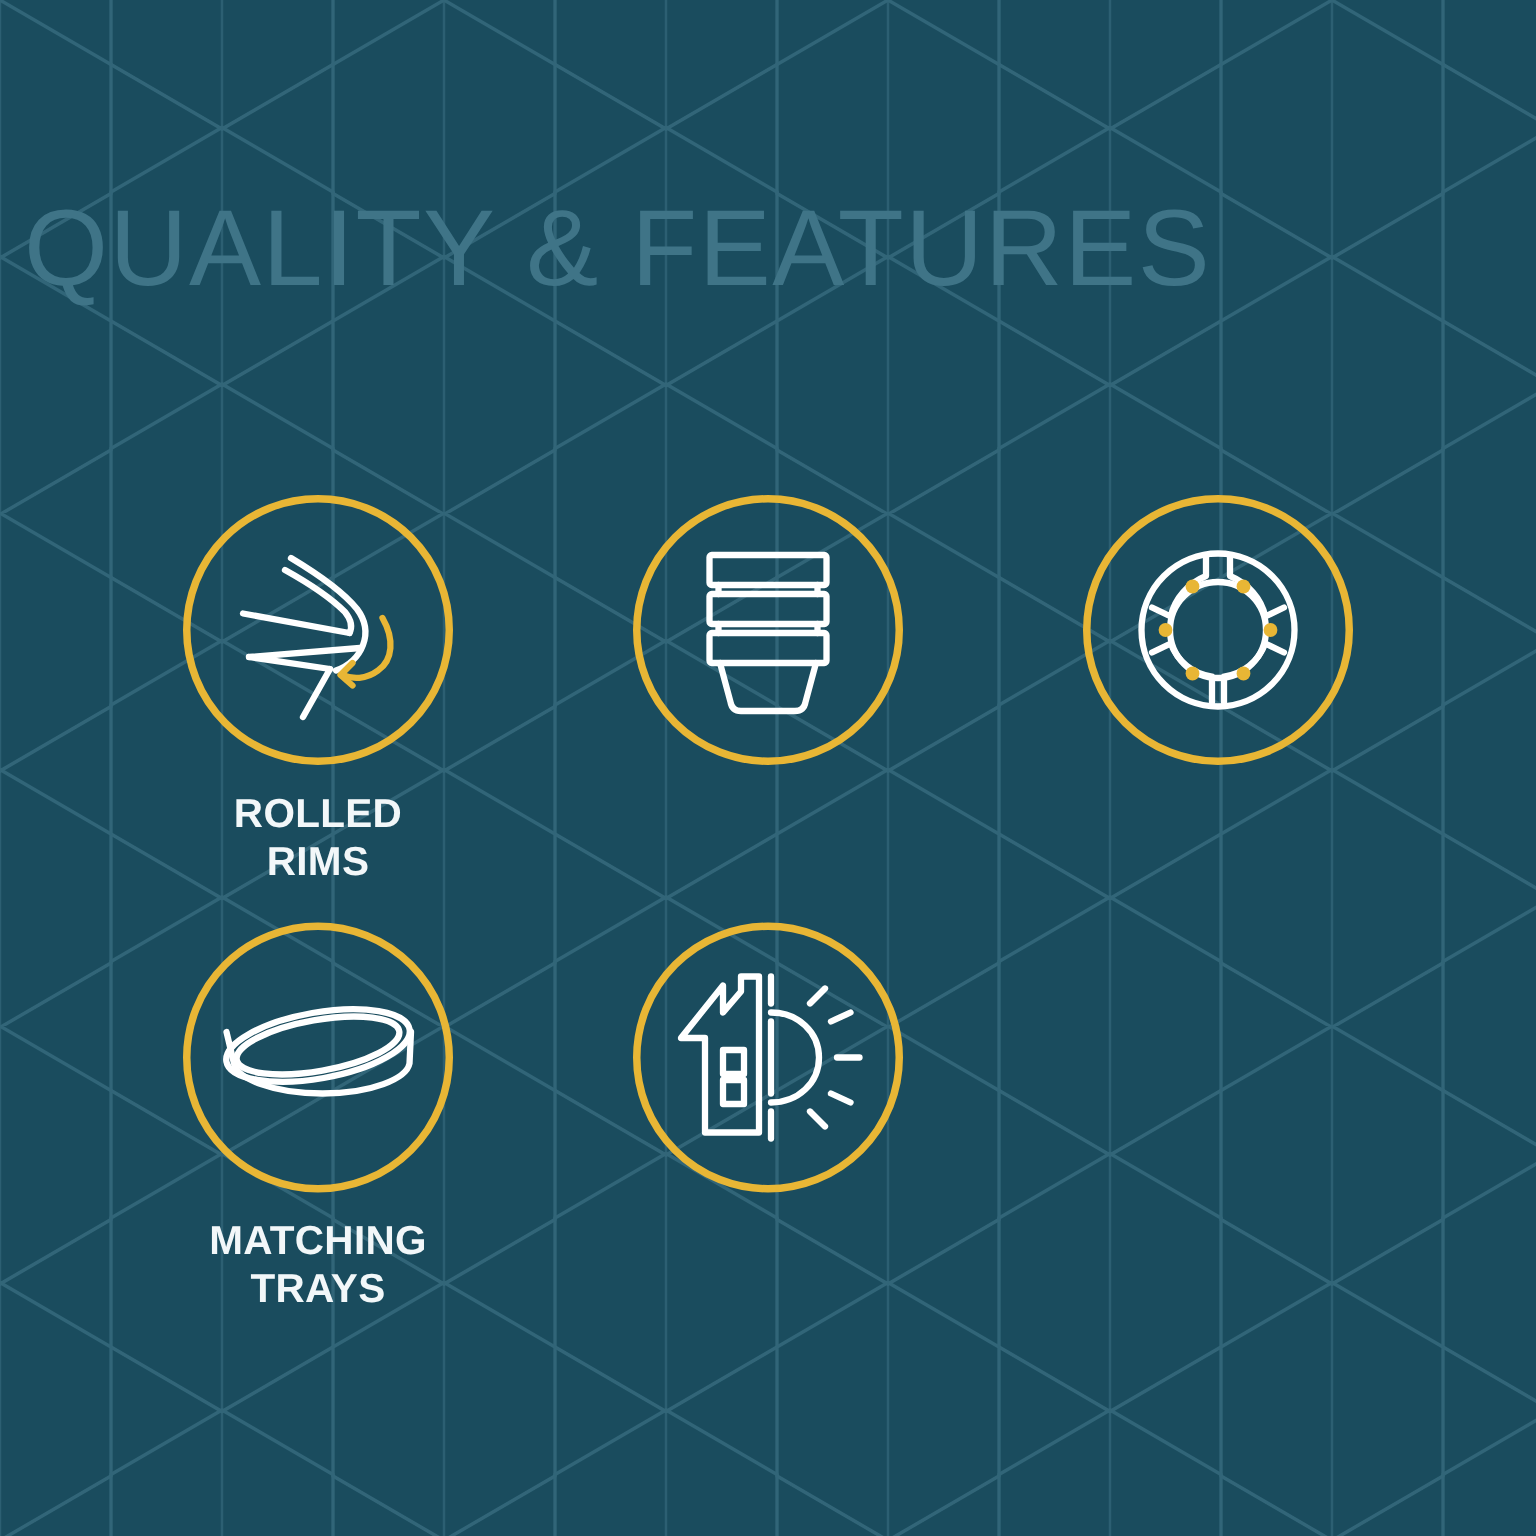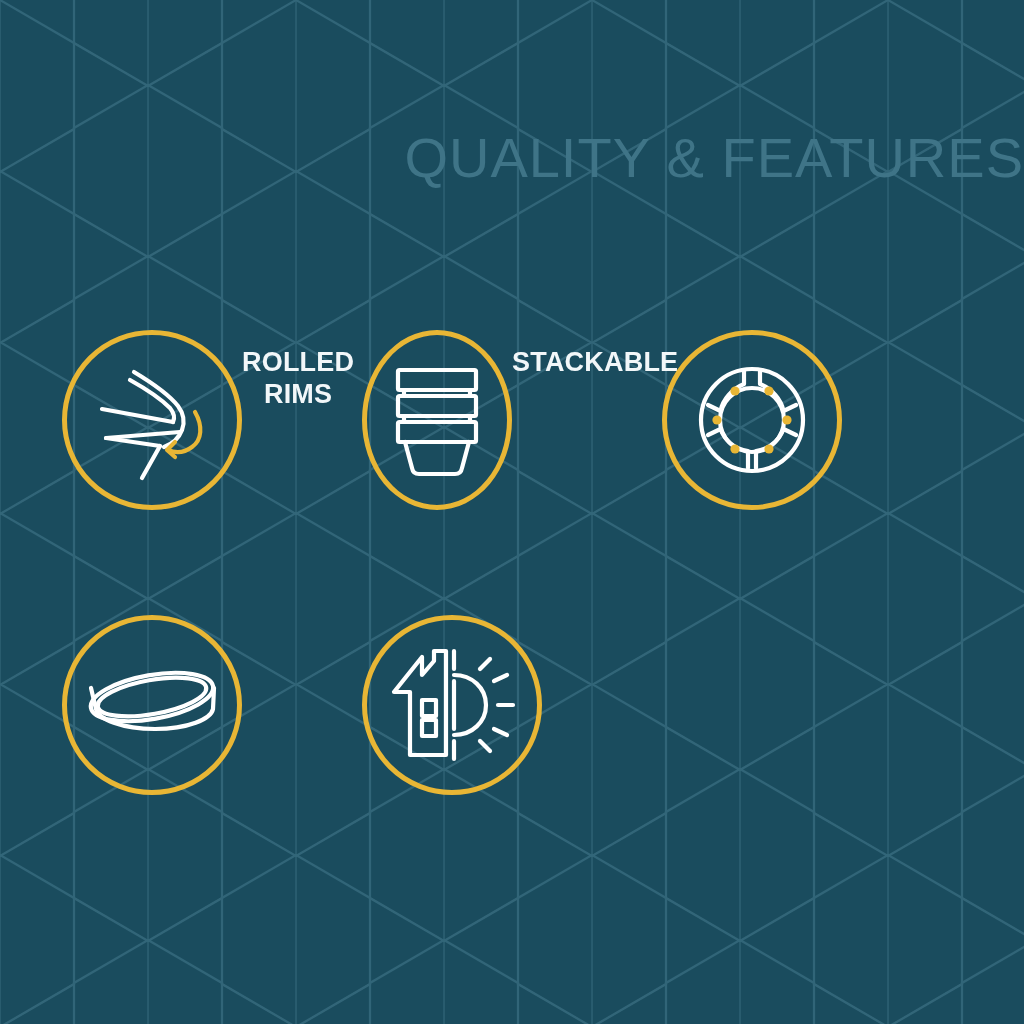--- a/index.html
+++ b/index.html
@@ -20,42 +20,42 @@
     inset: 0;
     width: 1024px;
     height: 1024px;
     pointer-events: none;
   }
   #title {
     position: absolute;
     left: 16px;
     right: 0;
     top: 130px;
-    text-align: right;
+    text-align: left;
     font-family: "Liberation Sans", sans-serif;
-    font-size: 56px;
+    font-size: 72px;
     font-weight: 300;
     letter-spacing: 1px;
     color: #3f7487;
     line-height: 1;
     white-space: nowrap;
   }
   #grid {
     position: absolute;
     left: 62px;
     top: 330px;
     width: 900px;
     display: grid;
     grid-template-columns: repeat(3, 300px);
     grid-template-rows: 285px 285px;
   }
   .cell {
     display: flex;
-    flex-direction: row;
-    align-items: flex-start;
+    flex-direction: column;
+    align-items: center;
   }
   .badge {
     width: 180px;
     height: 180px;
     border-radius: 50%;
     border: 5px solid #e8b635;
     box-sizing: border-box;
     display: flex;
     align-items: center;
     justify-content: center;
@@ -151,21 +151,20 @@
             <rect x="31" y="46" width="78" height="20" rx="1.5"></rect>
             <rect x="31" y="72" width="78" height="20" rx="1.5"></rect>
             <path d="M37 40 L37 46"></path>
             <path d="M103 40 L103 46"></path>
             <path d="M37 66 L37 72"></path>
             <path d="M103 66 L103 72"></path>
             <path d="M38 92 L45 118 Q46 124 52 124 L88 124 Q94 124 95 118 L102 92"></path>
           </g>
         </svg>
       </div>
-      <div class="label">STACKABLE</div>
     </div>
 
     <div class="cell">
       <div class="badge">
         <svg width="140" height="140" viewBox="0 0 140 140">
           <g fill="none" stroke="#ffffff" stroke-width="4.2" stroke-linecap="round" stroke-linejoin="round">
             <circle cx="70" cy="70" r="51"></circle>
             <path d="M62 20.5 L62 34 C50 39 41 49 38.5 61 L26 55"></path>
             <path d="M78 20.5 L78 34 C90 39 99 49 101.5 61 L114 55"></path>
             <path d="M26 85 L38.5 79 C43 91 53 99 66 101 L66 118"></path>
@@ -187,20 +186,22 @@
     <div class="cell">
       <div class="badge">
         <svg width="140" height="140" viewBox="0 0 140 140">
           <g fill="none" stroke="#ffffff" stroke-width="4.2" stroke-linecap="round" stroke-linejoin="round">
             <ellipse cx="70" cy="62" rx="62" ry="22" transform="rotate(-10 70 62)"></ellipse>
             <ellipse cx="70" cy="62" rx="55" ry="17" transform="rotate(-10 70 62)"></ellipse>
             <path d="M9 53 L14 74 C16 84 40 94 73 94 C106 94 129 84 131 74 L132 53"></path>
           </g>
         </svg>
       </div>
+      <div class="label">MATCHING
+TRAYS</div>
     </div>
 
     <div class="cell">
       <div class="badge">
         <svg width="140" height="140" viewBox="0 0 140 140">
           <g fill="none" stroke="#ffffff" stroke-width="4.2" stroke-linecap="round" stroke-linejoin="round">
             <path d="M12 57 L40 22 L40 40 L52 26 L52 16 L64 16 L64 120 L28 120 L28 57 Z"></path>
             <rect x="40" y="65" width="14" height="16"></rect>
             <rect x="40" y="85" width="14" height="16"></rect>
             <path d="M72 16 L72 34"></path>

